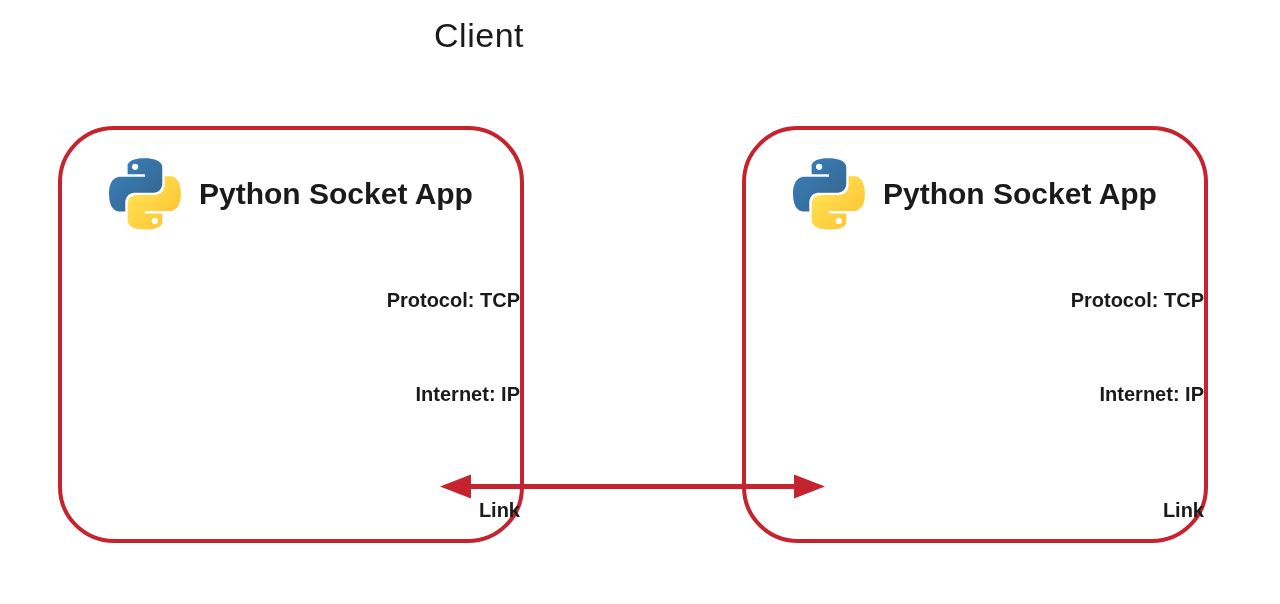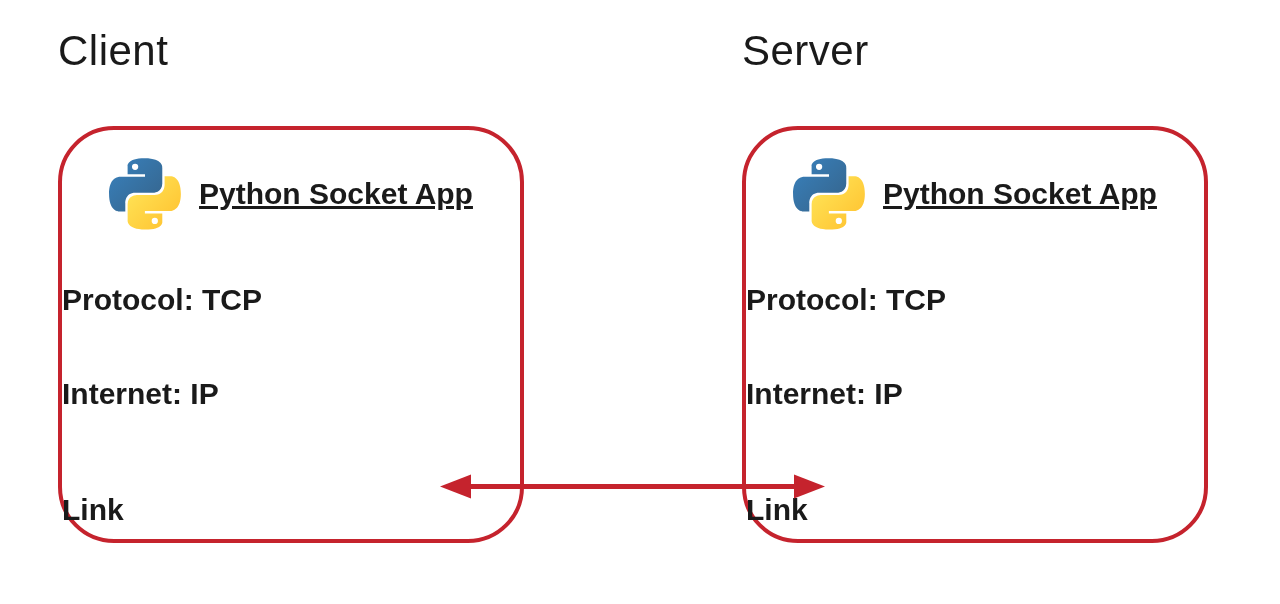--- a/index.html
+++ b/index.html
@@ -14,49 +14,49 @@
   *{margin:0;padding:0;box-sizing:border-box;}
   html,body{background:var(--bg);}
   body{font-family:"Liberation Sans","DejaVu Sans",sans-serif;color:var(--text-color);}
   .canvas{
     position:relative;
     width:1280px;height:604px;
     background:var(--bg);
     overflow:hidden;
   }
   .node-title{
-    position:absolute;top:24px;width:466px;
-    text-align:left;
-    font-size:42px;line-height:54px;font-weight:400;
+    position:absolute;top:8px;width:466px;
+    text-align:right;
+    font-size:34px;line-height:54px;font-weight:400;
     letter-spacing:0.5px;
     color:var(--text-color);
   }
   .node-title.client{left:58px;}
   .node-title.server{left:742px;}
   .node-box{
     position:absolute;top:126px;width:466px;height:417px;
     border:4px solid var(--accent-red);
     border-radius:56px;
     background:var(--bg);
   }
   .node-box.client{left:58px;}
   .node-box.server{left:742px;}
   .app-row{
     position:absolute;left:0;right:0;top:22px;height:84px;
     display:flex;align-items:center;justify-content:center;gap:18px;
   }
   .python-icon{width:72px;height:72px;display:inline-flex;flex:0 0 auto;}
   .python-icon svg{width:100%;height:100%;}
   .app-label{
-    font-size:30px;font-weight:700;color:var(--text-color);white-space:nowrap;text-decoration:underline;
+    font-size:30px;font-weight:700;color:var(--text-color);white-space:nowrap;
   }
   .box-row{
     position:absolute;left:0;right:0;height:40px;
-    text-align:left;line-height:40px;
-    font-size:30px;font-weight:700;color:var(--text-color);white-space:nowrap;
+    text-align:right;line-height:40px;
+    font-size:20px;font-weight:700;color:var(--text-color);white-space:nowrap;
   }
   .row-transport{top:150px;}
   .row-internet{top:244px;}
   .row-link{top:340px;margin-top:20px;}
   .arrow-overlay{
     position:absolute;left:0;top:0;width:1280px;height:604px;
     z-index:10;pointer-events:none;
   }
   .arrow-overlay line{stroke:var(--accent-red);stroke-width:5;}
   .arrow-overlay polygon{fill:var(--accent-red);}
@@ -93,21 +93,20 @@
           <path fill="url(#pyYellowGrad)" d="M128.757 254.126c64.832 0 60.784-28.115 60.784-28.115l-.072-29.127H127.6v-8.745h86.441s41.486 4.705 41.486-60.712c0-65.416-36.21-63.096-36.21-63.096h-21.61v30.355s1.165 36.21-35.632 36.21h-61.362s-34.475-.557-34.475 33.32v56.013s-5.235 33.897 62.518 33.897zm34.114-19.586a11.12 11.12 0 0 1-11.13-11.13 11.12 11.12 0 0 1 11.13-11.131 11.12 11.12 0 0 1 11.13 11.13 11.12 11.12 0 0 1-11.13 11.13z"></path>
         </svg>
       </span>
       <span class="app-label">Python Socket App</span>
     </div>
     <div class="box-row row-transport">Protocol: TCP</div>
     <div class="box-row row-internet">Internet: IP</div>
     <div class="box-row row-link">Link</div>
   </div>
 
-  <div class="node-title server">Server</div>
   <div class="node-box server">
     <div class="app-row">
       <span class="python-icon">
         <svg viewBox="0 0 256 255" xmlns="http://www.w3.org/2000/svg">
           <path fill="url(#pyBlueGrad)" d="M126.916.072c-64.832 0-60.784 28.115-60.784 28.115l.072 29.128h61.868v8.745H41.631S.145 61.355.145 126.77c0 65.417 36.21 63.097 36.21 63.097h21.61v-30.356s-1.165-36.21 35.632-36.21h61.362s34.475.557 34.475-33.319V33.97S194.67.072 126.916.072zM92.802 19.66a11.12 11.12 0 0 1 11.13 11.13 11.12 11.12 0 0 1-11.13 11.13 11.12 11.12 0 0 1-11.13-11.13 11.12 11.12 0 0 1 11.13-11.13z"></path>
           <path fill="url(#pyYellowGrad)" d="M128.757 254.126c64.832 0 60.784-28.115 60.784-28.115l-.072-29.127H127.6v-8.745h86.441s41.486 4.705 41.486-60.712c0-65.416-36.21-63.096-36.21-63.096h-21.61v30.355s1.165 36.21-35.632 36.21h-61.362s-34.475-.557-34.475 33.32v56.013s-5.235 33.897 62.518 33.897zm34.114-19.586a11.12 11.12 0 0 1-11.13-11.13 11.12 11.12 0 0 1 11.13-11.131 11.12 11.12 0 0 1 11.13 11.13 11.12 11.12 0 0 1-11.13 11.13z"></path>
         </svg>
       </span>
       <span class="app-label">Python Socket App</span>
     </div>

